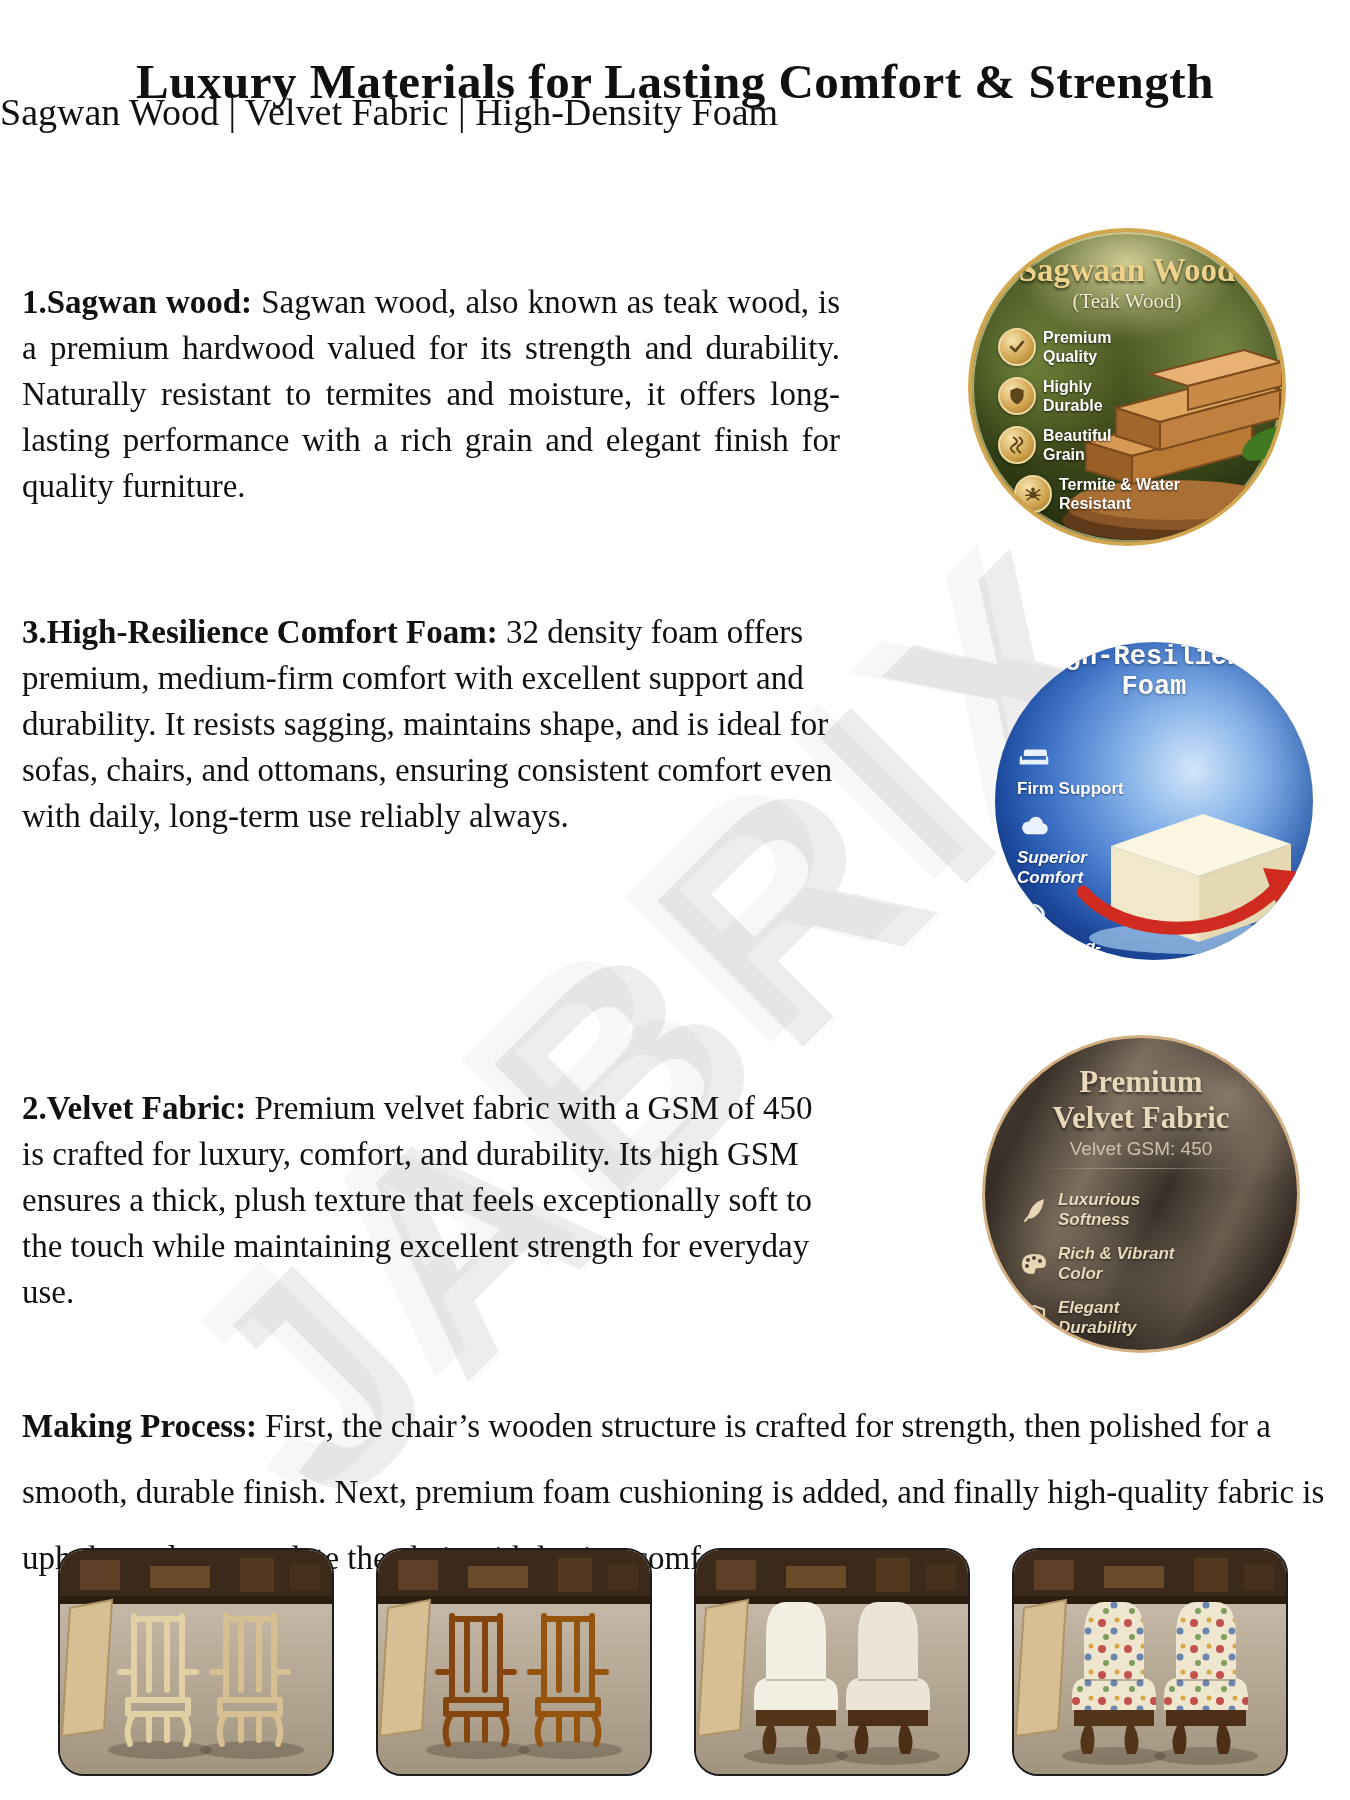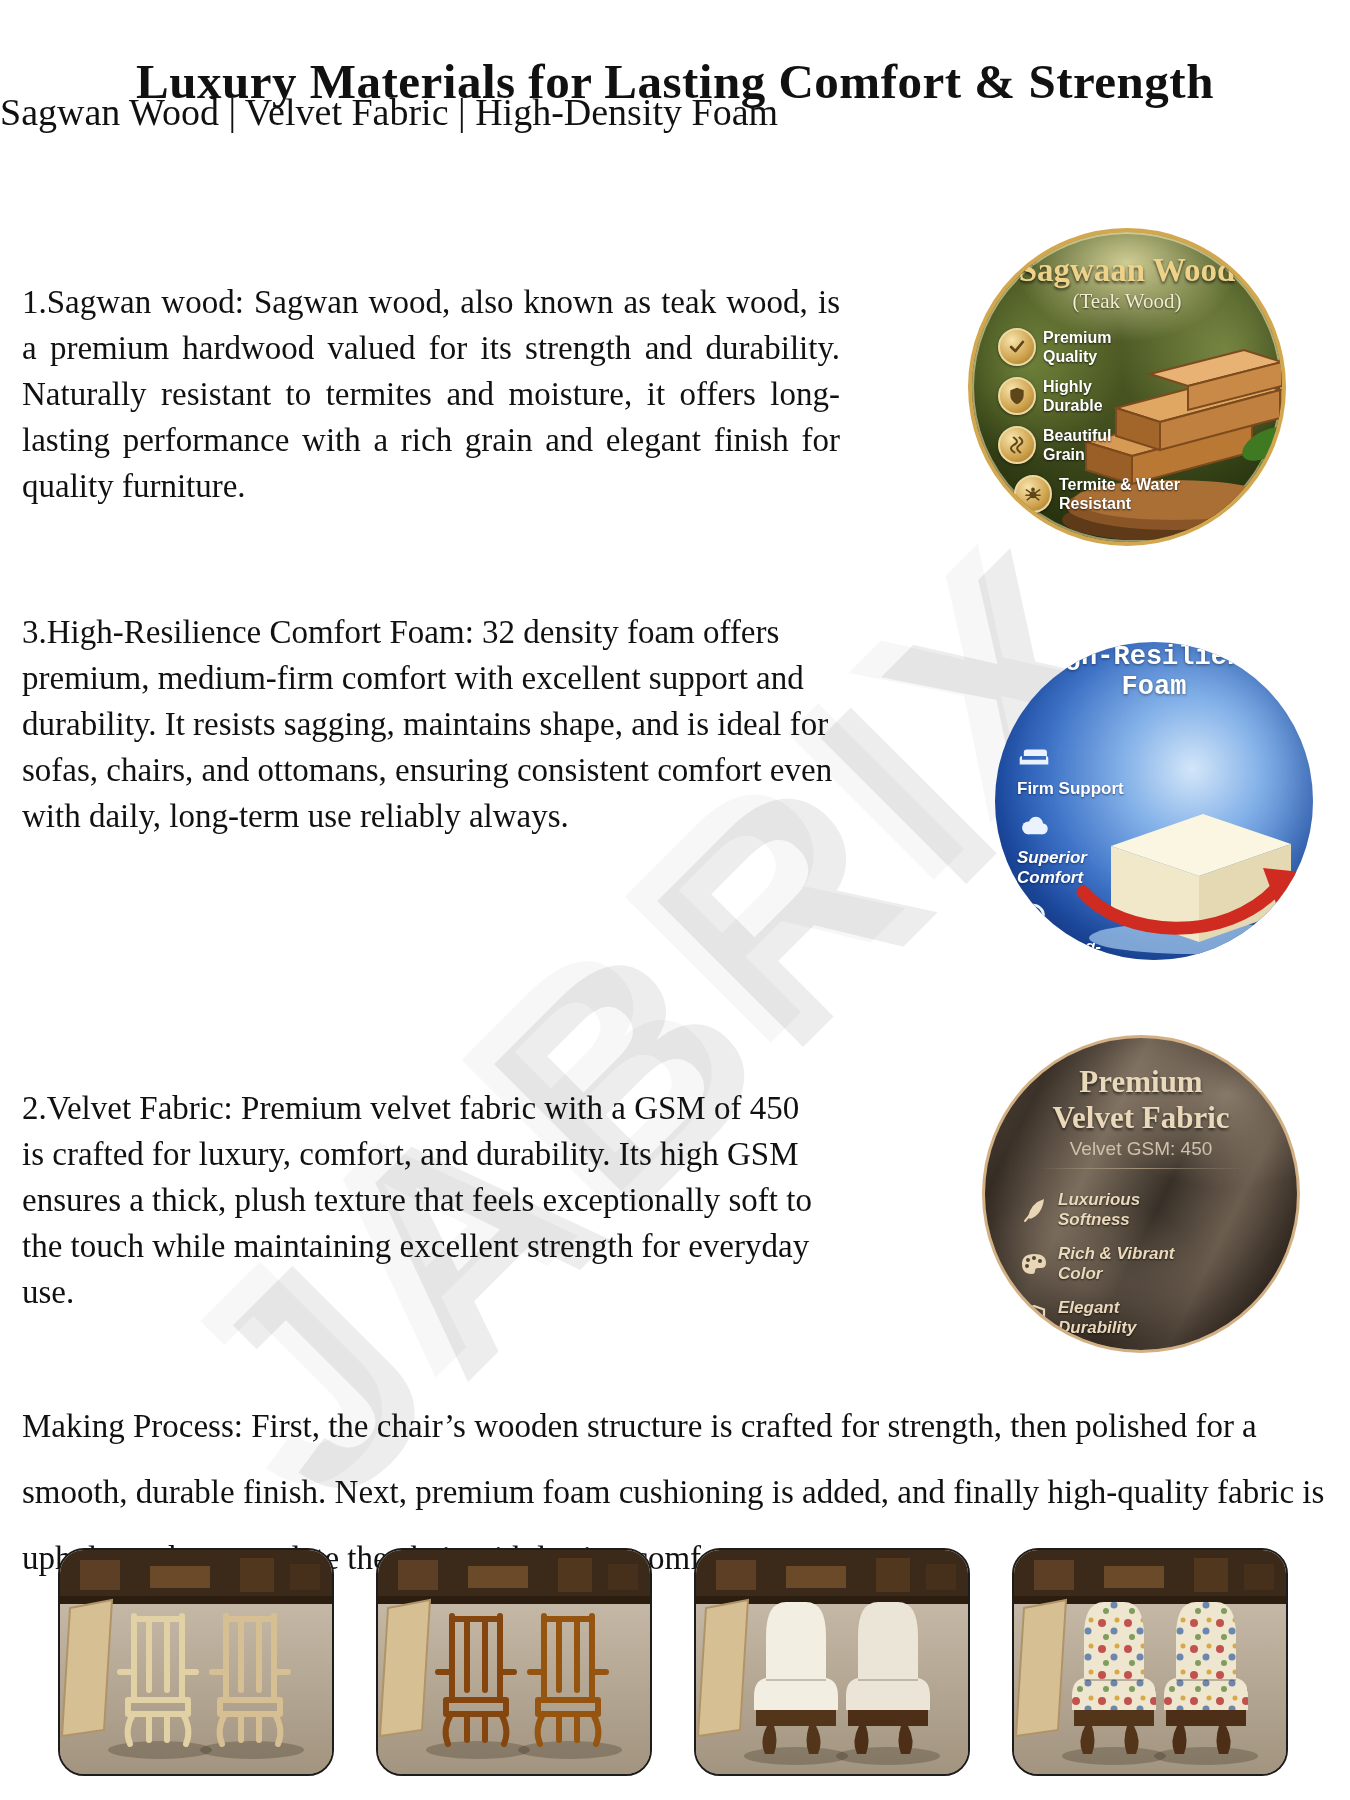--- a/index.html
+++ b/index.html
@@ -9,21 +9,21 @@
   .watermark{position:absolute;left:-70px;top:850px;width:1500px;z-index:0;
     font-family:"Liberation Sans",sans-serif;font-weight:bold;font-size:300px;letter-spacing:14px;
     color:rgba(0,0,0,0.07);text-align:center;transform:rotate(-45deg);transform-origin:center;
     text-shadow:-20px -26px 0 rgba(0,0,0,0.03);user-select:none;pointer-events:none;}
   
   .title{position:absolute;top:20px;left:0;width:100%;z-index:1;text-align:center;
     font-size:49px;font-weight:bold;letter-spacing:.5px;}
   .subtitle{position:absolute;top:90px;left:0;width:100%;z-index:1;text-align:left;font-size:38px;}
   
   .txt{position:absolute;z-index:1;font-size:33px;line-height:46px;}
-  .txt b{font-weight:normal;}
+  .txt b{font-weight:bold;}
   .sec1{left:22px;top:246px;width:818px;text-align:justify;}
   .sec3{left:22px;top:576px;width:848px;}
   .sec2{left:22px;top:1052px;width:800px;}
   .making{left:22px;top:1360px;width:1318px;line-height:66px;}
   
   .circle{position:absolute;z-index:1;width:318px;height:318px;border-radius:50%;overflow:hidden;box-sizing:border-box;}
   .circle .ctitle{position:relative;z-index:3;text-align:center;}
   .circle .csub{position:relative;z-index:3;text-align:center;}
   .feats{position:absolute;z-index:3;display:flex;flex-direction:column;}
   .feat{display:flex;align-items:center;gap:7px;}

